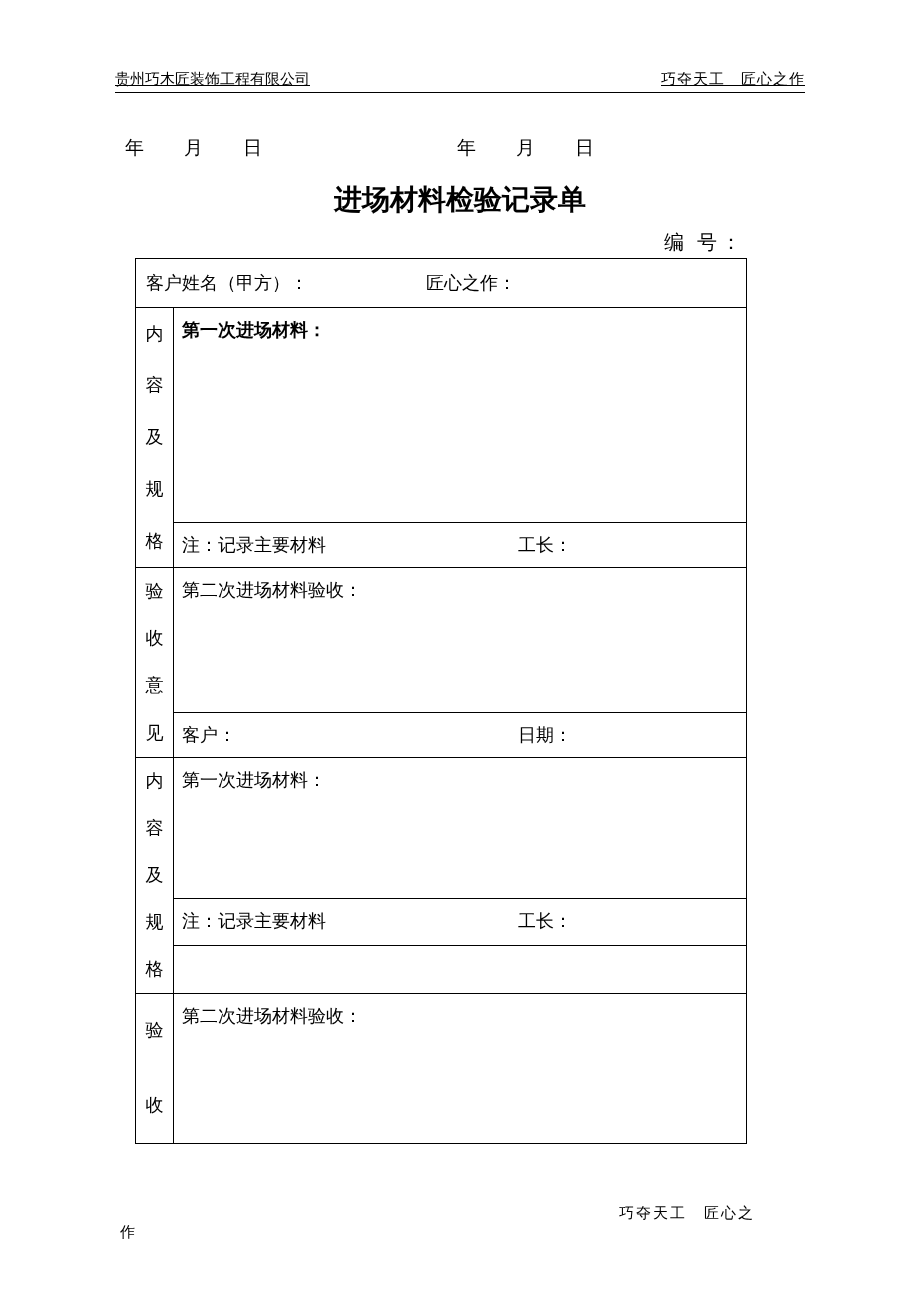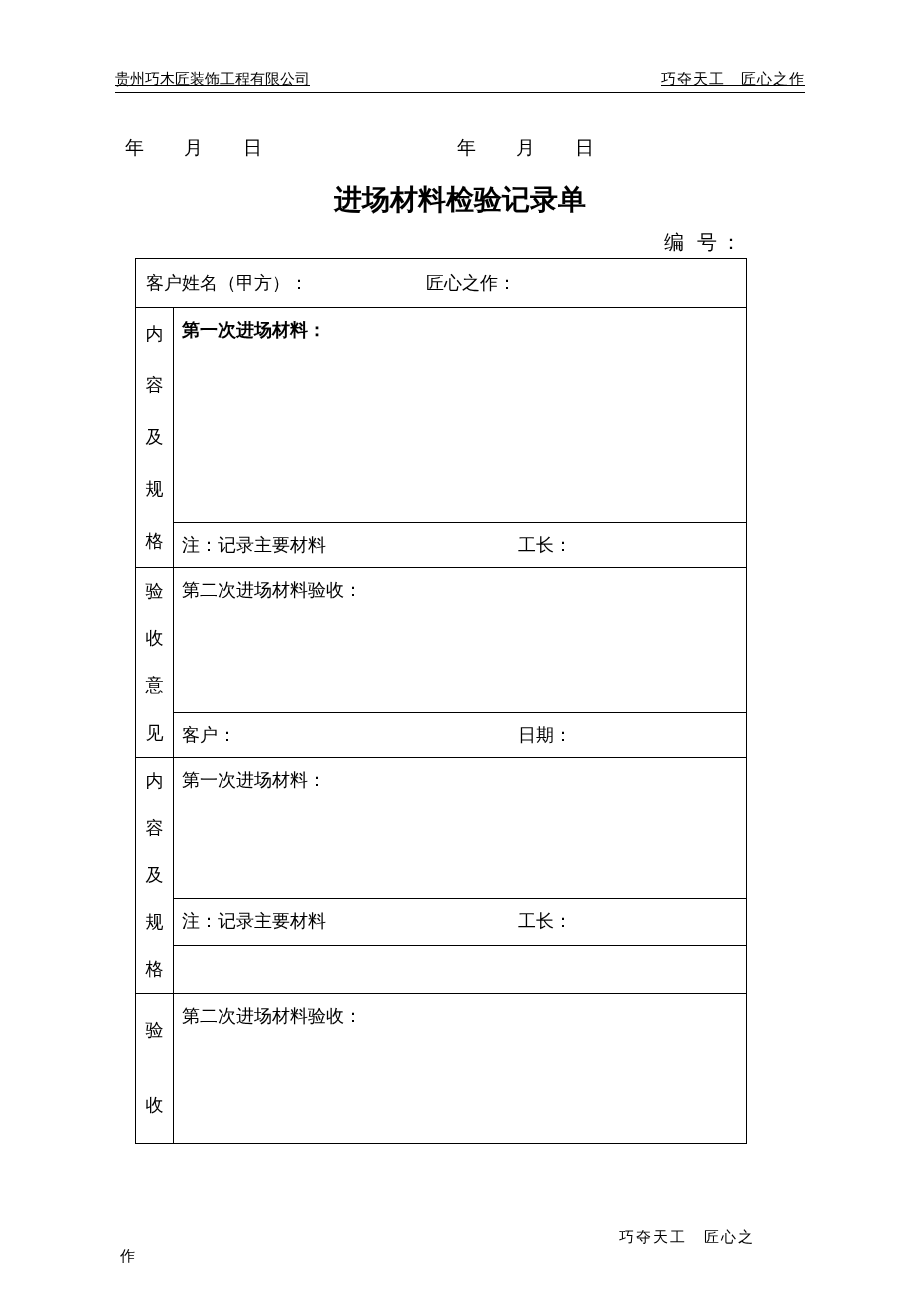--- a/index.html
+++ b/index.html
@@ -88,21 +88,21 @@
     .two-col {
       display: flex;
     }
     .two-col .left {
       flex: 1;
     }
     .two-col .right {
       flex: 0 0 220px;
     }
     .footer {
-      margin-top: 84px;
+      margin-top: 60px;
       font-size: 15px;
     }
     .footer-top {
       text-align: right;
       padding-right: 50px;
       letter-spacing: 2px;
     }
     .footer-bottom {
       padding-left: 5px;
     }

